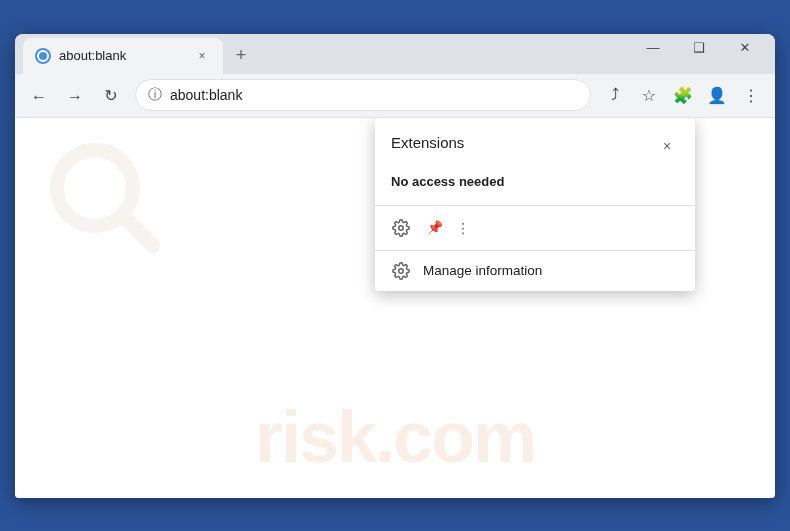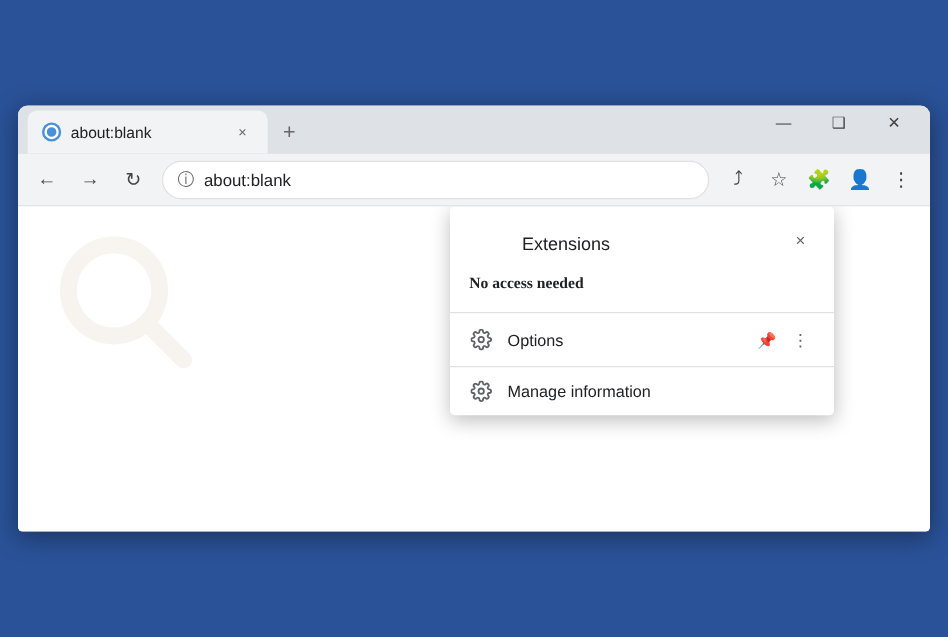--- a/index.html
+++ b/index.html
@@ -7,21 +7,21 @@
       width: 790px;
       height: 531px;
       background: #2a5298;
       display: flex;
       align-items: center;
       justify-content: center;
       font-family: -apple-system, BlinkMacSystemFont, 'Segoe UI', Arial, sans-serif;
     }
     .browser-window {
       width: 760px;
-      height: 355px;
+      height: 464px;
       background: #dee1e6;
       border-radius: 8px 8px 4px 4px;
       overflow: hidden;
       box-shadow: 0 4px 20px rgba(0,0,0,0.4);
       display: flex;
       flex-direction: column;
       position: relative;
     }
     
     .title-bar {
@@ -213,44 +213,42 @@
       right: 80px;
       width: 320px;
       background: white;
       border-radius: 4px;
       box-shadow: 0 4px 16px rgba(0,0,0,0.25);
       z-index: 100;
       overflow: hidden;
     }
     .popup-header {
       display: flex;
-      align-items: flex-end;
+      align-items: flex-start;
       justify-content: space-between;
       padding: 16px 16px 8px 16px;
-      margin-left: 44px;
     }
     .popup-title {
       font-size: 15px;
       font-weight: 500;
       color: #202124;
     }
     .popup-close {
       width: 24px;
       height: 24px;
       display: flex;
       align-items: center;
       justify-content: center;
       border-radius: 50%;
       cursor: pointer;
       color: #666;
       font-size: 14px;
     }
     .popup-section {
       padding: 8px 16px 12px 16px;
-      font-family: Liberation Serif, serif;
     }
     .popup-section-title {
       font-size: 13px;
       font-weight: 600;
       color: #202124;
       margin-bottom: 4px;
     }
     .popup-section-desc {
       font-size: 12.5px;
       color: #5f6368;
@@ -350,20 +348,21 @@
     </div>
   </div>
 
   <div class="page-content">
 
     <div class="watermark">
       <svg class="watermark-magnifier" viewBox="0 0 120 120" fill="none" xmlns="http://www.w3.org/2000/svg">
         <circle cx="50" cy="50" r="38" stroke="#c0a080" stroke-width="14" fill="none"></circle>
         <line x1="78" y1="78" x2="108" y2="108" stroke="#c0a080" stroke-width="14" stroke-linecap="round"></line>
       </svg>
+      <span class="watermark-text">risk.com</span>
     </div>
 
     <div class="extensions-popup">
       <div class="popup-header">
         <span class="popup-title">Extensions</span>
         <div class="popup-close">×</div>
       </div>
 
       <div class="popup-section">
         <div class="popup-section-title">No access needed</div>
@@ -371,21 +370,20 @@
 
       <div class="popup-divider"></div>
 
       <div class="popup-item">
         <div class="popup-item-icon">
           <svg class="gear-icon-svg" viewBox="0 0 24 24" fill="none" stroke="#5f6368" stroke-width="2">
             <circle cx="12" cy="12" r="3"></circle>
             <path d="M19.4 15a1.65 1.65 0 0 0 .33 1.82l.06.06a2 2 0 0 1-2.83 2.83l-.06-.06a1.65 1.65 0 0 0-1.82-.33 1.65 1.65 0 0 0-1 1.51V21a2 2 0 0 1-4 0v-.09A1.65 1.65 0 0 0 9 19.4a1.65 1.65 0 0 0-1.82.33l-.06.06a2 2 0 0 1-2.83-2.83l.06-.06A1.65 1.65 0 0 0 4.68 15a1.65 1.65 0 0 0-1.51-1H3a2 2 0 0 1 0-4h.09A1.65 1.65 0 0 0 4.6 9a1.65 1.65 0 0 0-.33-1.82l-.06-.06a2 2 0 0 1 2.83-2.83l.06.06A1.65 1.65 0 0 0 9 4.68a1.65 1.65 0 0 0 1-1.51V3a2 2 0 0 1 4 0v.09a1.65 1.65 0 0 0 1 1.51 1.65 1.65 0 0 0 1.82-.33l.06-.06a2 2 0 0 1 2.83 2.83l-.06.06A1.65 1.65 0 0 0 19.4 9a1.65 1.65 0 0 0 1.51 1H21a2 2 0 0 1 0 4h-.09a1.65 1.65 0 0 0-1.51 1z"></path>
           </svg>
         </div>
-        <span class="popup-item-label">Options</span>
         <div class="popup-item-actions">
           <div class="popup-item-action-btn pushpin-icon">📌</div>
           <div class="popup-item-action-btn three-dots">⋮</div>
         </div>
       </div>
 
       <div class="popup-divider"></div>
 
       <div class="popup-item">
         <div class="popup-item-icon">

